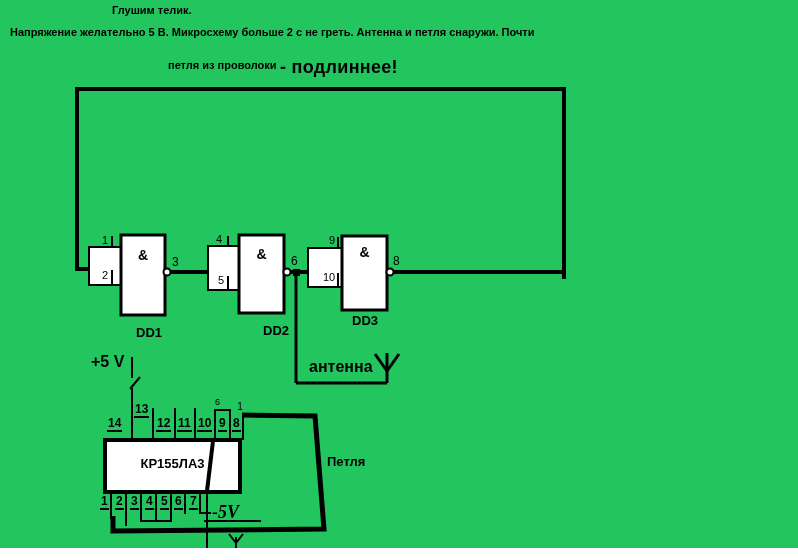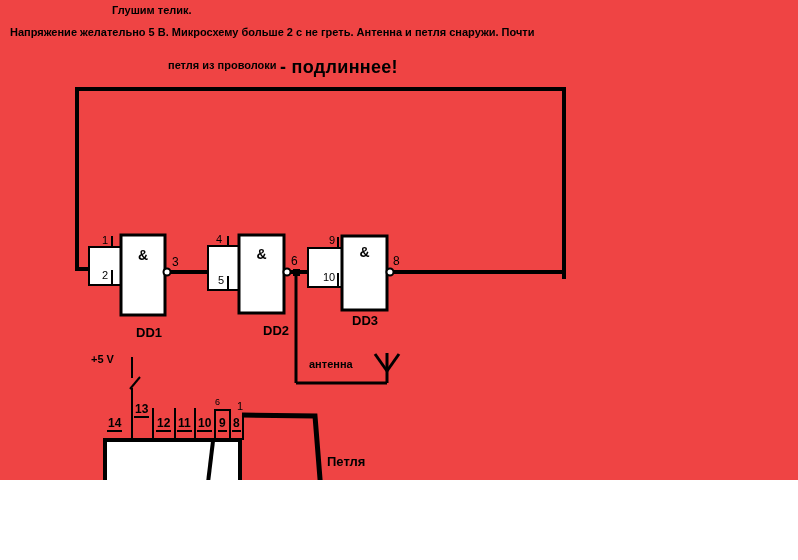--- a/index.html
+++ b/index.html
@@ -1,21 +1,21 @@
 <!DOCTYPE html>
 <html><head>
 <meta charset="utf-8">
 <style>
   html,body{margin:0;padding:0;background:#fff;}
-  #canvas{position:relative;width:798px;height:480px;background:#ef4444;overflow:hidden;
+  #canvas{position:relative;width:798px;height:548px;background:#22c55e;overflow:hidden;
           font-family:"Liberation Sans",sans-serif;color:#000;}
   #wires{position:absolute;left:0;top:0;}
   .t{position:absolute;white-space:nowrap;color:#000;line-height:1.1;}
   .b11{font-weight:bold;font-size:11px;}
-  .b12{font-weight:bold;font-size:11px;}
+  .b12{font-weight:bold;font-size:16px;}
   .b13{font-weight:bold;font-size:13px;}
   .b14{font-weight:900;font-size:18px;letter-spacing:.3px;}
   .n11{font-size:11px;}
   .n12{font-size:12px;}
   .amp{font-weight:bold;font-size:14px;text-align:center;}
   .pin{font-weight:bold;font-size:12px;border-bottom:2px solid #000;padding:0 1px;line-height:13px;}
   .s9{font-size:9px;}
   .m5v{font-family:"Liberation Serif",serif;font-style:italic;font-weight:bold;font-size:18px;}
   .icname{font-weight:bold;font-size:13px;text-align:center;}
 </style>
@@ -133,20 +133,21 @@
   <span class="t n11" style="left:323px;top:271px;">10</span>
   <span class="t amp" style="left:342px;top:245px;width:45px;">&amp;</span>
   <span class="t n12" style="left:393px;top:255px;">8</span>
   <span class="t b13" style="left:352px;top:314px;">DD3</span>
 
   <span class="t b12" style="left:309px;top:358px;">антенна</span>
 
   <span class="t b12" style="left:91px;top:353px;">+5 V</span>
   <span class="t m5v" style="left:212px;top:503px;">-5V</span>
 
+  <span class="t icname" style="left:105px;top:457px;width:135px;">КР155ЛА3</span>
 
   <span class="t pin" style="left:107px;top:417px;">14</span>
   <span class="t pin" style="left:134px;top:403px;">13</span>
   <span class="t pin" style="left:156px;top:417px;">12</span>
   <span class="t pin" style="left:177px;top:417px;">11</span>
   <span class="t pin" style="left:197px;top:417px;">10</span>
   <span class="t pin" style="left:218px;top:417px;">9</span>
   <span class="t pin" style="left:232px;top:417px;">8</span>
   <span class="t s9" style="left:215px;top:398px;">6</span>
   <span class="t n11" style="left:237px;top:400px;">1</span>

